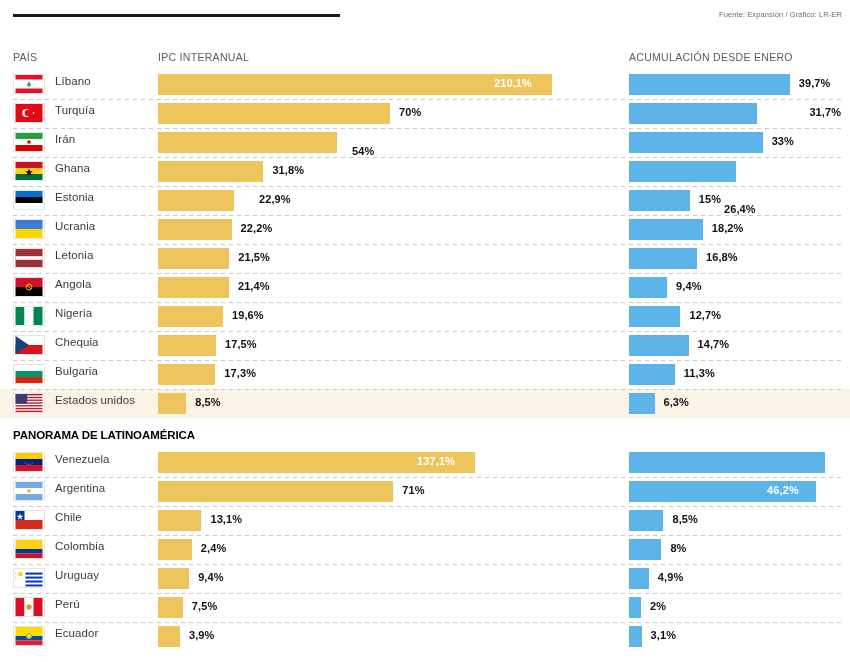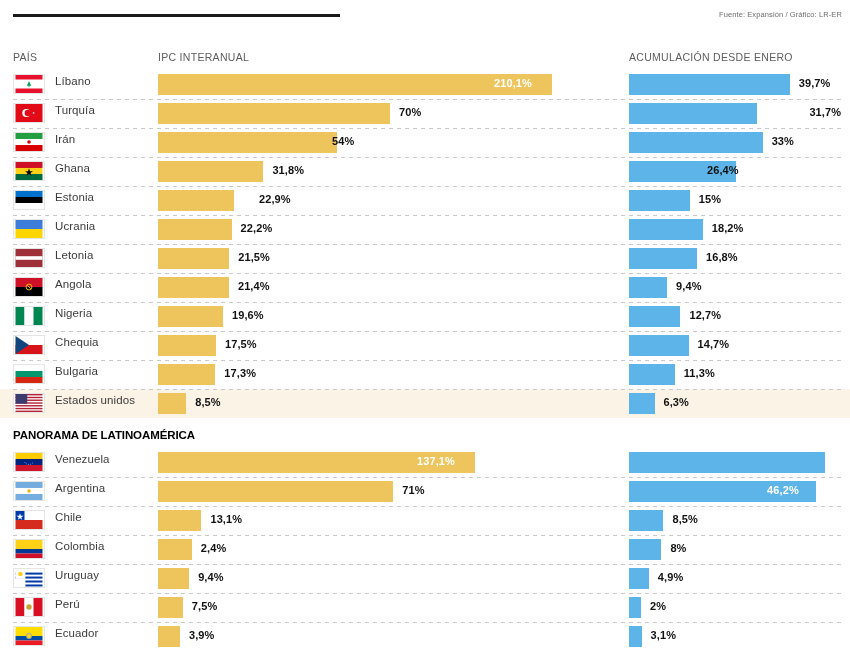--- a/index.html
+++ b/index.html
@@ -130,39 +130,39 @@
         <div class="flag">
           <svg viewBox="0 0 60 40">
             <rect width="60" height="13.3" fill="#239f40"></rect>
             <rect y="13.3" width="60" height="13.4" fill="#fff"></rect>
             <rect y="26.7" width="60" height="13.3" fill="#da0000"></rect>
             <circle cx="30" cy="20" r="4" fill="#da0000"></circle>
           </svg>
         </div>
         <div class="cname">Irán</div>
         <div class="bar amber" style="width: 179.01px;"></div>
-        <div class="val" style="left: 332px;">54%</div>
+        <div class="val" style="left: 352px; margin-top: 10px;">54%</div>
         <div class="bar blue" style="width: 133.65px;"></div>
         <div class="val" style="left: 771.65px;">33%</div>
       </div>
       <div class="row" style="top: 157px;">
         <div class="sep"></div>
         <div class="flag">
           <svg viewBox="0 0 60 40">
             <rect width="60" height="13.3" fill="#ce1126"></rect>
             <rect y="13.3" width="60" height="13.4" fill="#fcd116"></rect>
             <rect y="26.7" width="60" height="13.3" fill="#006b3f"></rect>
             <path d="M30 14 l2.1 6.3 6.6 0 -5.3 3.9 2 6.3 -5.4 -3.9 -5.4 3.9 2 -6.3 -5.3 -3.9 6.6 0z" fill="#000"></path>
           </svg>
         </div>
         <div class="cname">Ghana</div>
         <div class="bar amber" style="width: 105.417px;"></div>
         <div class="val" style="left: 272.417px;">31,8%</div>
         <div class="bar blue" style="width: 106.92px;"></div>
-        <div class="val" style="left: 707px;">26,4%</div>
+        <div class="val" style="left: 724px; margin-top: 39px;">26,4%</div>
       </div>
       <div class="row" style="top: 186px;">
         <div class="sep"></div>
         <div class="flag">
           <svg viewBox="0 0 60 40">
             <rect width="60" height="13.3" fill="#0072ce"></rect>
             <rect y="13.3" width="60" height="13.4" fill="#000"></rect>
             <rect y="26.7" width="60" height="13.3" fill="#fff"></rect>
           </svg>
         </div>

